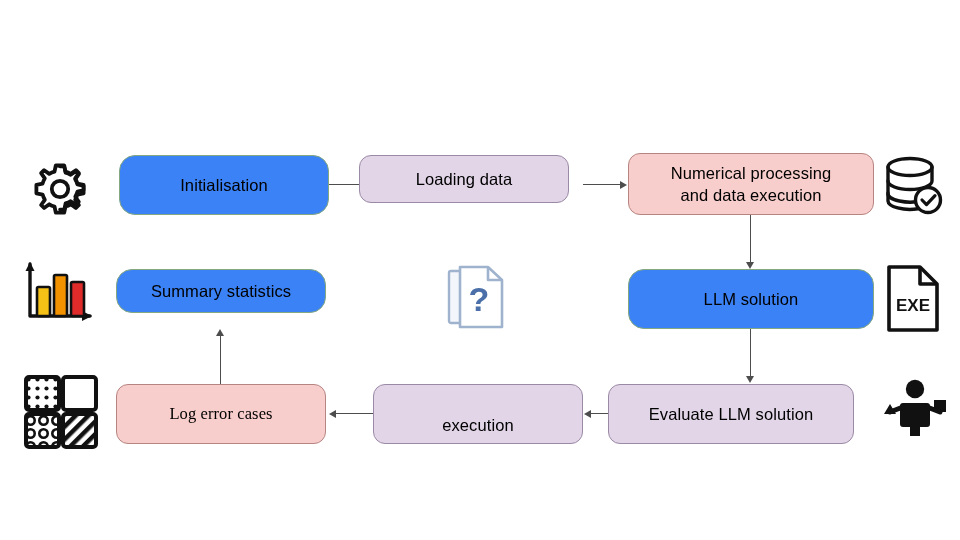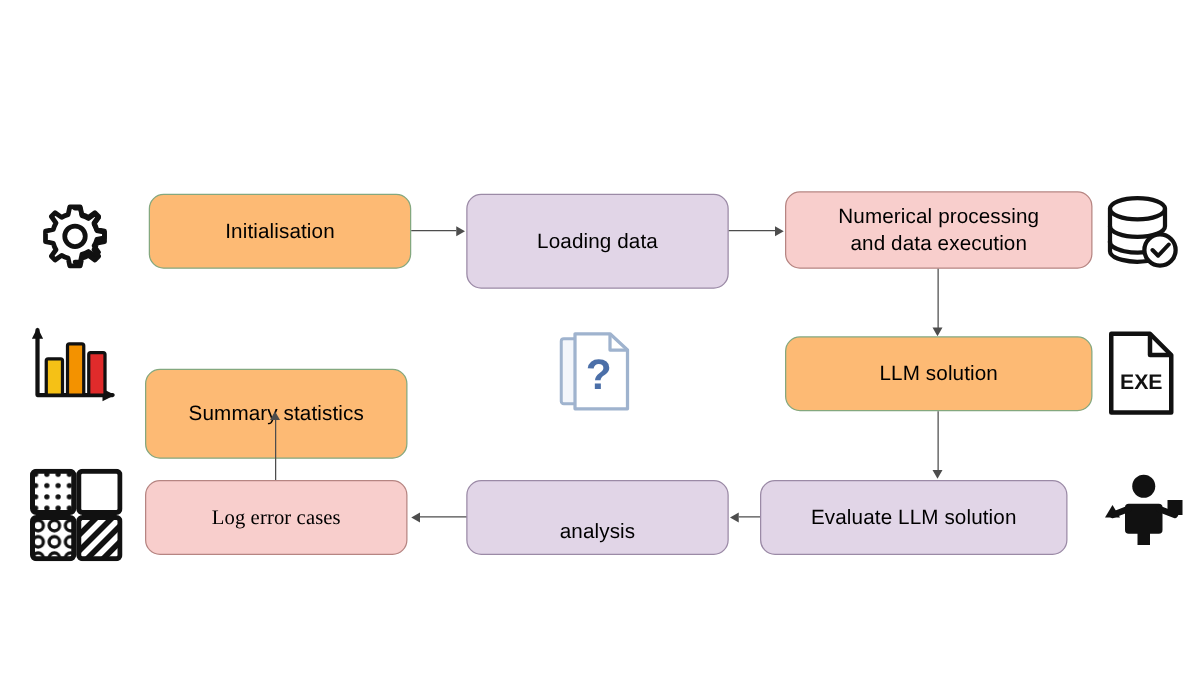--- a/index.html
+++ b/index.html
@@ -28,21 +28,21 @@
     display: flex;
     align-items: center;
     justify-content: center;
     text-align: center;
     font-size: 16.5px;
     line-height: 1.35;
     color: #000000;
     letter-spacing: 0.1px;
     padding: 2px 8px;
   }
-  .node.green  { background: #fdba74; border-color: #84a87f; }
+  .node.green  { background: #3b82f6; border-color: #84a87f; border-radius: 16px; }
   .node.purple { background: #e1d5e7; border-color: #9b8aa6; }
   .node.pink   { background: #f8cecc; border-color: #b68582; }
 
   
   .edge {
     position: absolute;
     background: #4d4d4d;
   }
   .edge.h { height: 1.4px; }
   .edge.v { width: 1.4px; }
@@ -104,21 +104,21 @@
     </g>
   </svg>
 
   <div class="node green" style="left:119px; top:155px; width:210px; height:60px;">
     <span>Initialisation</span>
   </div>
 
   <div class="edge h" style="left:329px; top:184px; width:36px;"></div>
   <div class="arrowhead right" style="left:365px; top:180.5px;"></div>
 
-  <div class="node purple" style="left:373px; top:155px; width:210px; height:76px;">
+  <div class="node purple" style="left:359px; top:155px; width:210px; height:48px;">
     <span>Loading data</span>
   </div>
 
   <div class="edge h" style="left:583px; top:184px; width:37px;"></div>
   <div class="arrowhead right" style="left:620px; top:180.5px;"></div>
 
   <div class="node pink" style="left:628px; top:153px; width:246px; height:62px;">
     <span>
       <span>Numerical processing</span><br>
       <span>and data execution</span>
@@ -143,21 +143,21 @@
 
     <path d="M10 6 L10 58 L70 58" fill="none" stroke="#111" stroke-width="3.4" stroke-linecap="round" stroke-linejoin="round"></path>
     <path d="M10 4 L5.5 13 L14.5 13 Z" fill="#111"></path>
     <path d="M72 58 L62 53 L62 63 Z" fill="#111"></path>
 
     <rect x="17" y="29" width="13" height="29" fill="#f5c116" stroke="#111" stroke-width="2.6" rx="1.5"></rect>
     <rect x="34" y="17" width="13" height="41" fill="#f39200" stroke="#111" stroke-width="2.6" rx="1.5"></rect>
     <rect x="51" y="24" width="13" height="34" fill="#e02b2b" stroke="#111" stroke-width="2.6" rx="1.5"></rect>
   </svg>
 
-  <div class="node green" style="left:116px; top:269px; width:210px; height:72px;margin-top:26px;">
+  <div class="node green" style="left:116px; top:269px; width:210px; height:44px;">
     <span>Summary statistics</span>
   </div>
 
   <svg class="icon" style="left:446px; top:265px; width:62px; height:68px;" viewBox="0 0 62 68">
     <rect x="3" y="6" width="40" height="52" rx="2" fill="#f3f6fb" stroke="#9fb3ce" stroke-width="2.4"></rect>
     <path d="M14 2 H42 L56 15 V62 H14 Z" fill="#ffffff" stroke="#9fb3ce" stroke-width="2.6" stroke-linejoin="round"></path>
     <path d="M42 2 V15 H56" fill="none" stroke="#9fb3ce" stroke-width="2.6" stroke-linejoin="round"></path>
     <text x="33" y="46" font-family="'Liberation Sans', sans-serif" font-size="34" font-weight="bold" fill="#4b6fa8" text-anchor="middle">?</text>
   </svg>
 
@@ -198,21 +198,21 @@
   <div class="node pink" style="left:116px; top:384px; width:210px; height:60px;font-family:Liberation Serif, serif;">
     <span>Log error cases</span>
   </div>
 
   <div class="edge h" style="left:336px; top:413px; width:38px;"></div>
   <div class="arrowhead left" style="left:329px; top:409.5px;"></div>
 
   <div class="node purple" style="left:373px; top:384px; width:210px; height:60px;">
     <span>
       <br>
-      <span>analysis</span>
+      <span>execution</span>
     </span>
   </div>
 
   <div class="edge h" style="left:591px; top:413px; width:37px;"></div>
   <div class="arrowhead left" style="left:584px; top:409.5px;"></div>
 
   <div class="node purple" style="left:608px; top:384px; width:246px; height:60px;">
     <span>Evaluate LLM solution</span>
   </div>
 

